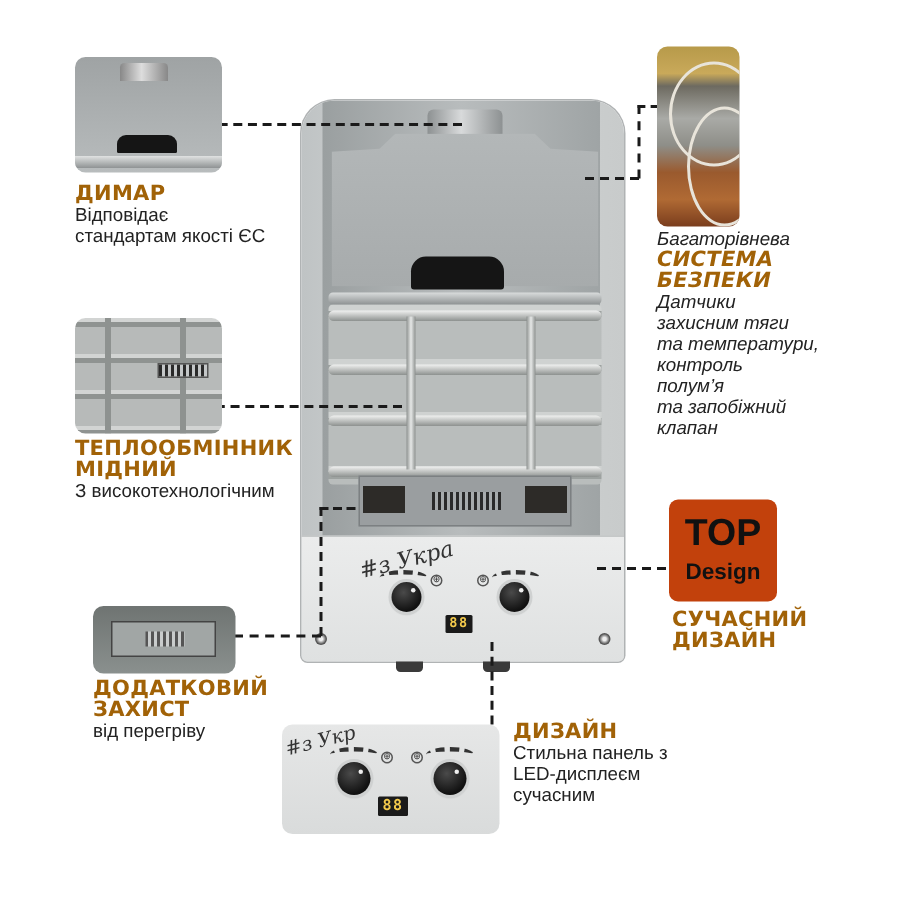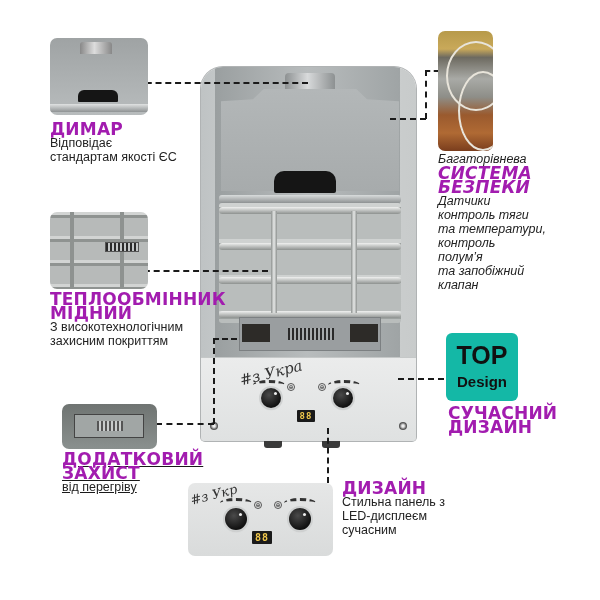--- a/index.html
+++ b/index.html
@@ -120,33 +120,33 @@
     left: 62px; top: 404px; width: 95px; height: 45px;
     background: linear-gradient(180deg, #6f7472, #8a908e);
   }
   .thumb-extra .t-cover { position: absolute; left: 12px; top: 10px; width: 70px; height: 24px;
     background: #a1a6a5; border: 1px solid #444; }
   .thumb-extra .t-grille { position: absolute; left: 22px; top: 6px; width: 26px; height: 10px;
     background: repeating-linear-gradient(90deg, #555 0 2px, #c9cccc 2px 4px); }
 
   .thumb-top {
     left: 446px; top: 333px; width: 72px; height: 68px; border-radius: 6px;
-    background: #14b8a6; text-align: center;
+    background: #c2410c; text-align: center;
   }
   .thumb-top .top-big { font-size: 25px; font-weight: bold; color: #111; line-height: 1; margin-top: 10px; display: block; }
   .thumb-top .top-small { font-size: 15px; font-weight: bold; color: #111; line-height: 1; margin-top: 6px; display: block; }
 
   .thumb-panel {
     left: 188px; top: 483px; width: 145px; height: 73px; border-radius: 7px;
     background: linear-gradient(180deg, #e6e7e7, #d9dbdb);
   }
 
   
-  .lbl-title { font-family: "DejaVu Sans", sans-serif; font-weight: bold; font-size: 17px;
-    line-height: 14px; color: #a21caf; letter-spacing: 0.2px; }
+  .lbl-title { font-family: "DejaVu Sans", sans-serif; font-weight: bold; font-size: 14px;
+    line-height: 14px; color: #a16207; letter-spacing: 0.2px; }
   .lbl-body { font-family: "Liberation Sans", sans-serif; font-size: 12.5px; line-height: 14px; color: #222; }
   .lbl-block { position: absolute; }
 </style>
 </head>
 <body>
 
 <div class="heater">
   <div class="inner-bg"></div>
   <div class="flue-collar"></div>
   <div class="hood"></div>
@@ -205,55 +205,54 @@
 
 <div class="thumb thumb-safety">
   <div class="wire" style="left:8px; top:10px; width:60px; height:70px;"></div>
   <div class="wire" style="left:20px; top:40px; width:50px; height:80px;"></div>
 </div>
 <div class="lbl-block" style="left:438px; top:152px;font-style:italic;">
   <div class="lbl-body">Багаторівнева</div>
   <div class="lbl-title">СИСТЕМА</div>
   <div class="lbl-title">БЕЗПЕКИ</div>
   <div class="lbl-body">Датчики</div>
-  <div class="lbl-body">контроль тяги</div>
+  <div class="lbl-body">захисним тяги</div>
   <div class="lbl-body">та температури,</div>
   <div class="lbl-body">контроль</div>
   <div class="lbl-body">полум’я</div>
   <div class="lbl-body">та запобіжний</div>
   <div class="lbl-body">клапан</div>
 </div>
 
 <div class="thumb thumb-hx">
   <div class="t-bar" style="left:20px"></div>
   <div class="t-bar" style="left:70px"></div>
   <div class="t-grille"></div>
 </div>
 <div class="lbl-block" style="left:50px; top:292px;">
   <div class="lbl-title">ТЕПЛООБМІННИК</div>
   <div class="lbl-title">МІДНИЙ</div>
   <div class="lbl-body">З високотехнологічним</div>
-  <div class="lbl-body">захисним покриттям</div>
 </div>
 
 <div class="thumb thumb-top">
   <span class="top-big">TOP</span>
   <span class="top-small">Design</span>
 </div>
 <div class="lbl-block" style="left:448px; top:406px;">
   <div class="lbl-title">СУЧАСНИЙ</div>
   <div class="lbl-title">ДИЗАЙН</div>
 </div>
 
 <div class="thumb thumb-extra">
   <div class="t-cover">
     <div class="t-grille"></div>
   </div>
 </div>
-<div class="lbl-block" style="left:62px; top:452px;text-decoration:underline;">
+<div class="lbl-block" style="left:62px; top:452px;">
   <div class="lbl-title">ДОДАТКОВИЙ</div>
   <div class="lbl-title">ЗАХИСТ</div>
   <div class="lbl-body">від перегріву</div>
 </div>
 
 <div class="thumb thumb-panel">
   <span class="hashtag" style="left:2px; top:4px; font-size:13px;">#з Укр</span>
   <div class="knob-arc" style="left:32px; top:15px; width:32px; height:10px;"></div>
   <span class="knob-mark" style="left:66px; top:18px;">⊕</span>
   <div class="knob" style="left:37px; top:25px; width:22px; height:22px;"></div>

